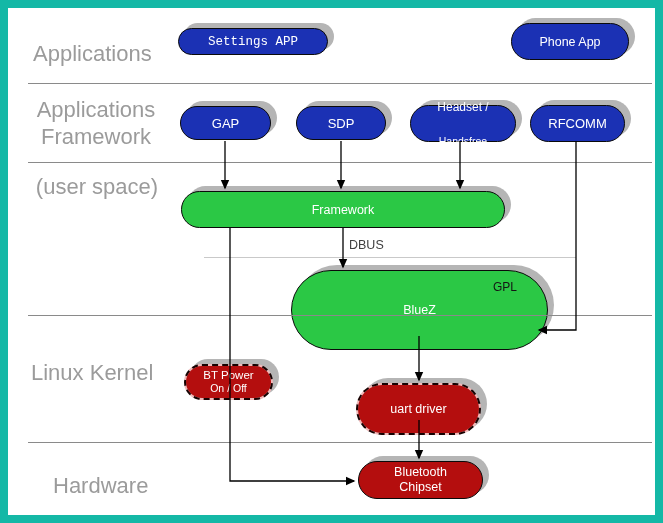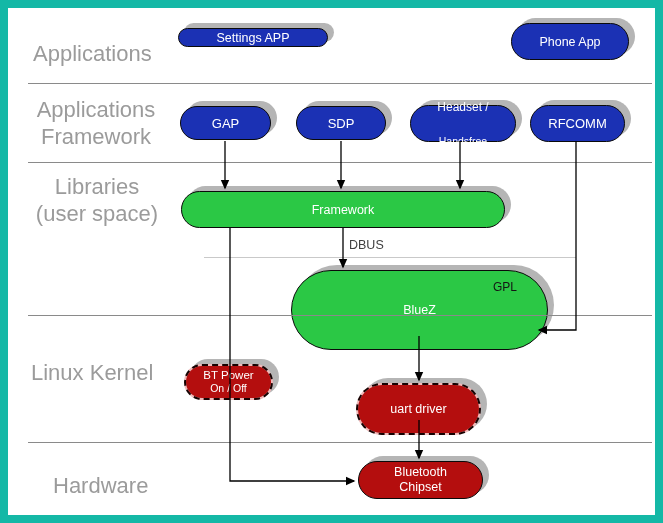--- a/index.html
+++ b/index.html
@@ -28,21 +28,21 @@
   }
   .pill span{display:block;}
   .blue{background:var(--app-node,#1b31b4);}
   .green{background:var(--user-space-node,#2bc845);}
   .red{background:var(--kernel-node,#b40e0e);}
   .dashed{
     border:2px dashed #170202;
     background:linear-gradient(var(--kernel-node,#b40e0e),var(--kernel-node,#b40e0e)) padding-box,
                #f0b9b9 border-box;
   }
-  #settings-app{left:170px; top:20px;  width:150px; height:19px; font-size:12.5px;}
+  #settings-app{left:170px; top:20px;  width:150px; height:27px; font-size:12.5px;font-family:Liberation Mono, monospace;}
   #phone-app   {left:503px; top:15px;  width:118px; height:37px; font-size:12.5px;align-items:center;}
   #gap         {left:172px; top:98px;  width:91px;  height:34px; font-size:13px;}
   #sdp         {left:288px; top:98px;  width:90px;  height:34px; font-size:13px;}
   #headset     {left:402px; top:97px;  width:106px; height:37px; font-size:12px; line-height:14px;}
   #headset .sub{font-size:10.5px;margin-top:20px;}
   #rfcomm      {left:522px; top:97px;  width:95px;  height:37px; font-size:13px;}
   #framework   {left:173px; top:183px; width:324px; height:37px; font-size:12.5px;}
   #bluez       {left:283px; top:262px; width:257px; height:80px; font-size:12.5px;}
   #bluez .badge{position:absolute; right:30px; top:9px; color:#141414; font-size:12px;}
   #bt-power    {left:176px; top:356px; width:89px;  height:36px; font-size:11.5px; line-height:13.5px;}
@@ -60,21 +60,20 @@
 <div class="frame">
 
   <div class="layer-label" id="lbl-applications">
     <span>Applications</span>
   </div>
   <div class="layer-label" id="lbl-app-framework">
     <span>Applications</span>
     <span>Framework</span>
   </div>
   <div class="layer-label" id="lbl-libraries">
-    <span>Libraries</span>
     <span>(user space)</span>
   </div>
   <div class="layer-label" id="lbl-linux-kernel">
     <span>Linux Kernel</span>
   </div>
   <div class="layer-label" id="lbl-hardware">
     <span>Hardware</span>
   </div>
 
   <div class="pill blue" id="settings-app">

